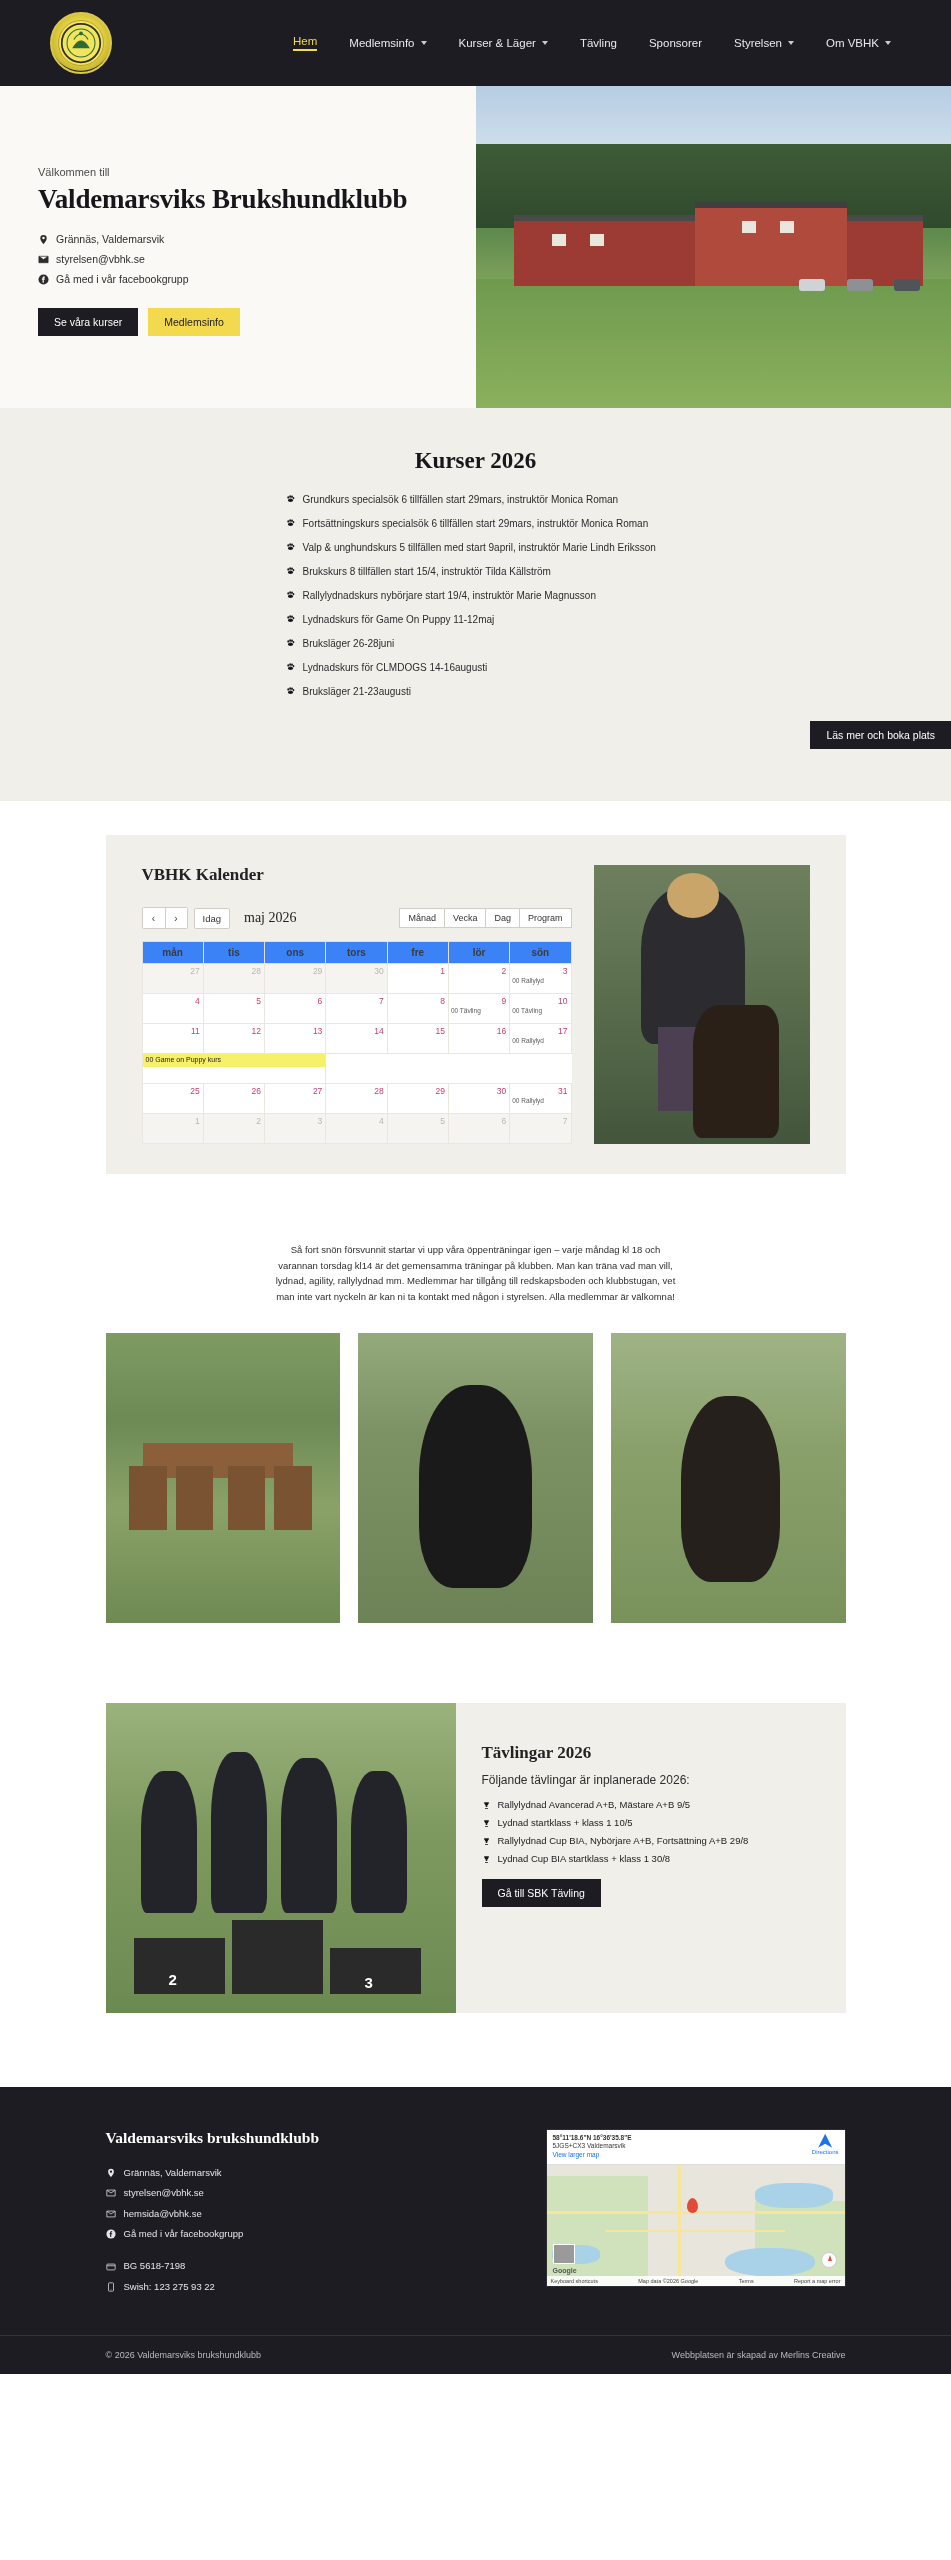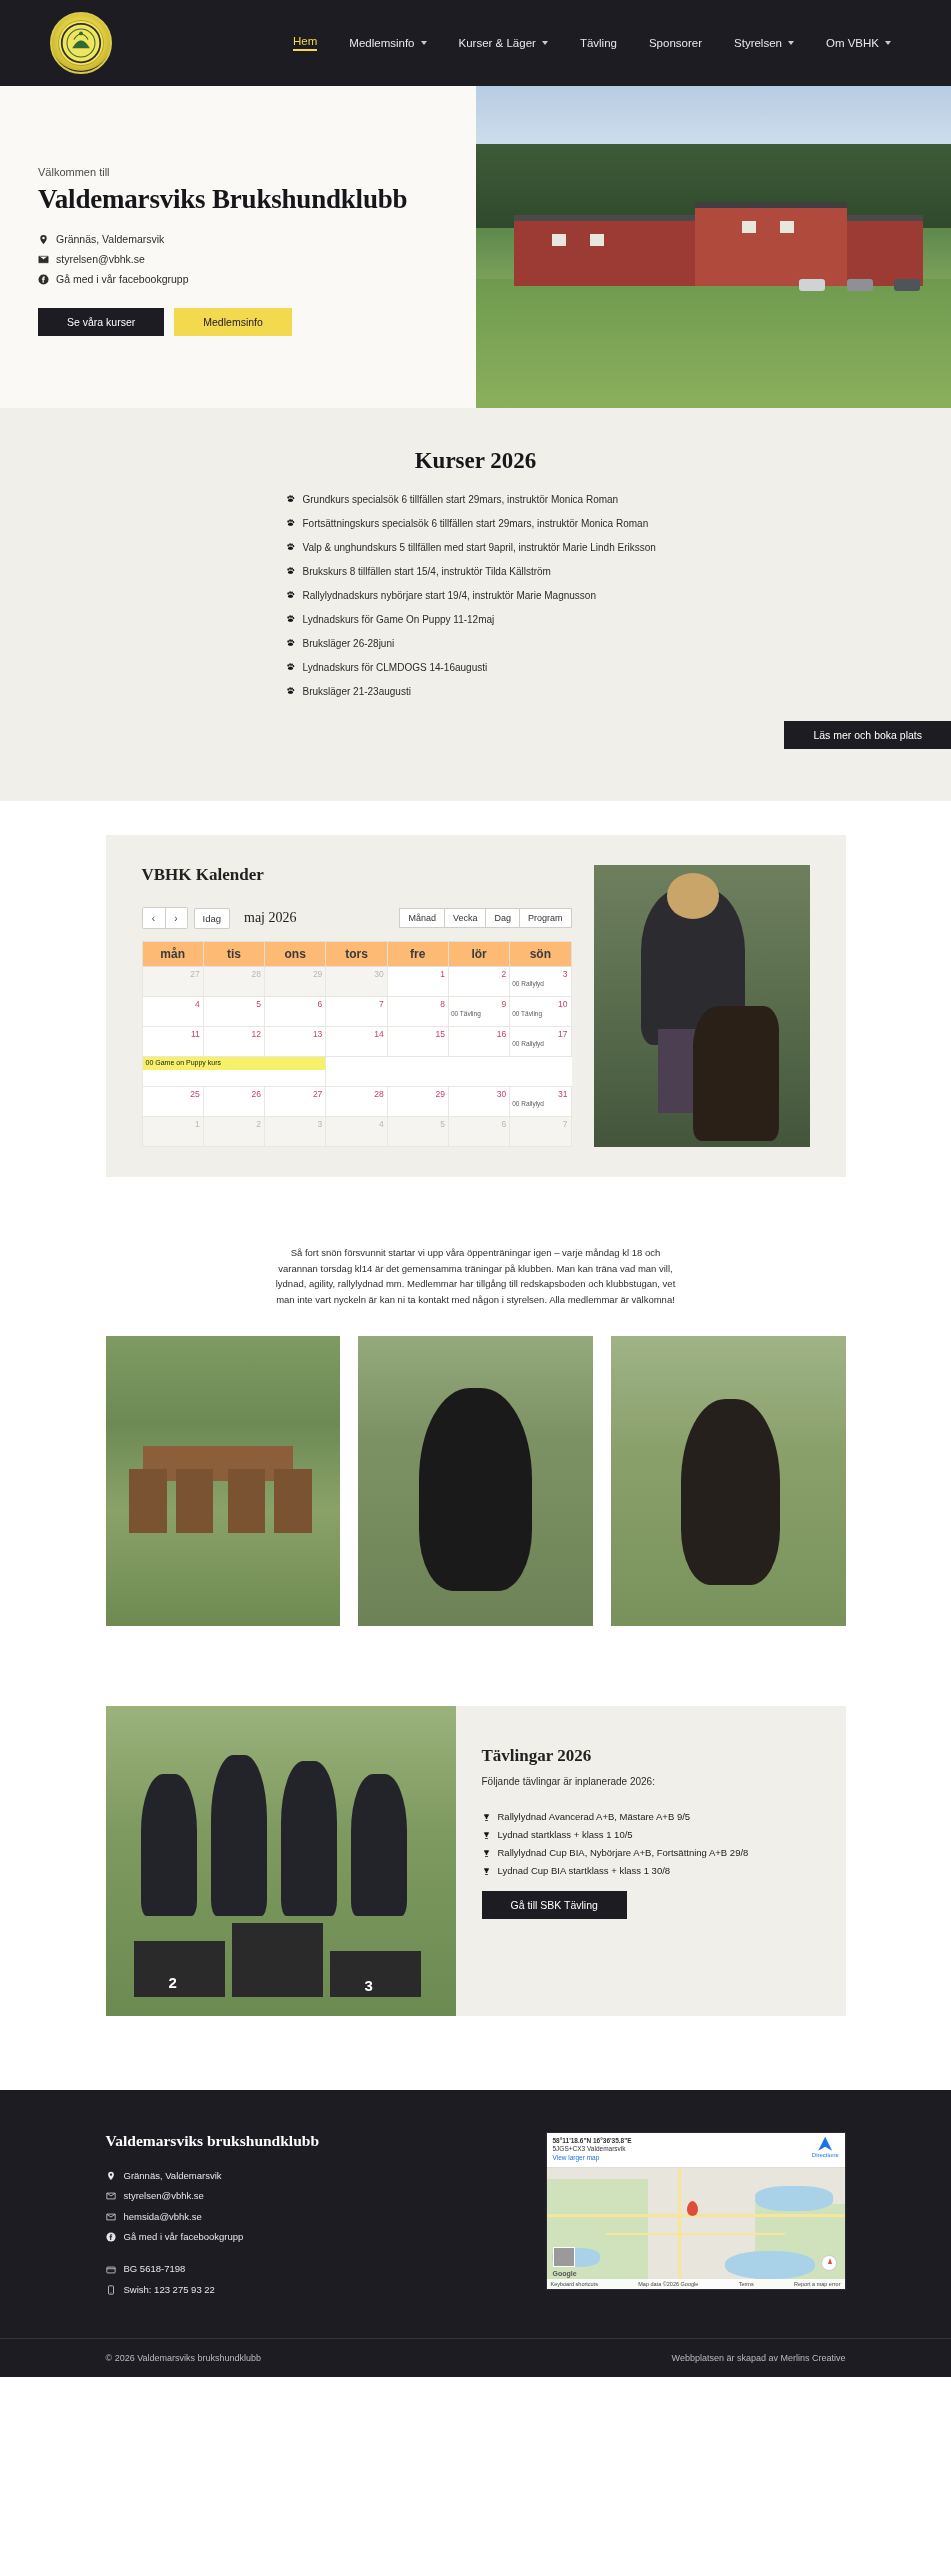--- a/index.html
+++ b/index.html
@@ -92,21 +92,21 @@
     margin-bottom: 14px;
     letter-spacing: -.2px;
   }
   .hero-contact { font-size: 10.5px; color: #2c2c2c; line-height: 1.9; }
   .hero-contact .row { display: flex; align-items: center; gap: 7px; }
   .hero-contact svg { width: 11px; height: 11px; flex: 0 0 auto; fill: #2c2c2c; }
   .hero-buttons { margin-top: 18px; display: flex; gap: 10px; }
   .btn {
     display: inline-block;
     font-size: 10.5px;
-    padding: 8px 29px;
+    padding: 8px 16px;
     border: none;
     cursor: pointer;
     text-decoration: none;
   }
   .btn-dark { background: #1c1c22; color: #fff; }
   .btn-yellow { background: #f2d94e; color: #1c1c22; }
   .hero-right {
     flex: 1;
     background: linear-gradient(#8fb4d8 0%, #9ec0e0 22%, #6f8f5e 28%, #5f8a4c 45%, #7fa35c 62%, #86a85f 100%);
     position: relative;
@@ -184,22 +184,22 @@
     font-size: 14px; margin-left: 8px; font-weight: 400;
   }
   .cal-views { margin-left: auto; display: flex; }
   .cal-views button {
     border: 1px solid #cfcdc6; background: #fff; font-size: 9px;
     padding: 4px 8px; cursor: pointer; color: #333; border-left: none;
   }
   .cal-views button:first-child { border-left: 1px solid #cfcdc6; }
   table.cal { width: 100%; border-collapse: collapse; background: #fff; }
   table.cal th {
-    font-size: 12px; font-weight: 700; color: #3b3b3b; padding: 5px 0;
-    border: 1px solid #e2e0d9; background: #fdba74; text-align: center;
+    font-size: 10px; font-weight: 700; color: #3b3b3b; padding: 5px 0;
+    border: 1px solid #e2e0d9; background: #3b82f6; text-align: center;
   }
   table.cal td {
     border: 1px solid #e9e7e0;
     height: 30px; vertical-align: top; width: 14.28%;
     padding: 2px 3px 0 0; position: relative; background: #fff;
   }
   table.cal td.off { background: #f5f4f0; }
   .dnum { font-size: 8.5px; text-align: right; display: block; color: #c6406a; }
   td.off .dnum { color: #b9b7b1; }
   .ev {
@@ -246,21 +246,21 @@
   .tav-img { width: 350px; height: 310px; position: relative; overflow: hidden;
     background: linear-gradient(#9ab27c 0%, #7f9a60 40%, #6b8a52 100%); }
   .tav-img .pod { position:absolute; bottom:6%; background:#2a2a2a; }
   .tav-img .num { position:absolute; color:#fff; font-size:15px; font-weight:700; }
   .tav-img .ppl { position:absolute; background:#23242a; border-radius:40% 40% 10% 10%; }
   .tav-body { flex: 1; padding: 40px 34px 0 26px; }
   .tav-body h3 {
     font-family: "Liberation Serif", serif; font-size: 17px; font-weight: 700;
     margin-bottom: 10px;
   }
-  .tav-body .lead { font-size: 10px; margin-bottom: 24px; color: #2d2d2d; }
+  .tav-body .lead { font-size: 12px; margin-bottom: 12px; color: #2d2d2d; }
   .tav-body ul { font-size: 9.5px; }
   .tav-body li { list-style: none; display: flex; gap: 7px; margin-bottom: 7px; }
 
   
   .footer {
     background: #1c1c22; color: #e6e6e9;
     padding: 42px 0 0; margin-top: 30px;
   }
   .footer-inner { width: 740px; margin: 0 auto; display: flex; gap: 26px; }
   .footer-left { flex: 1; }

